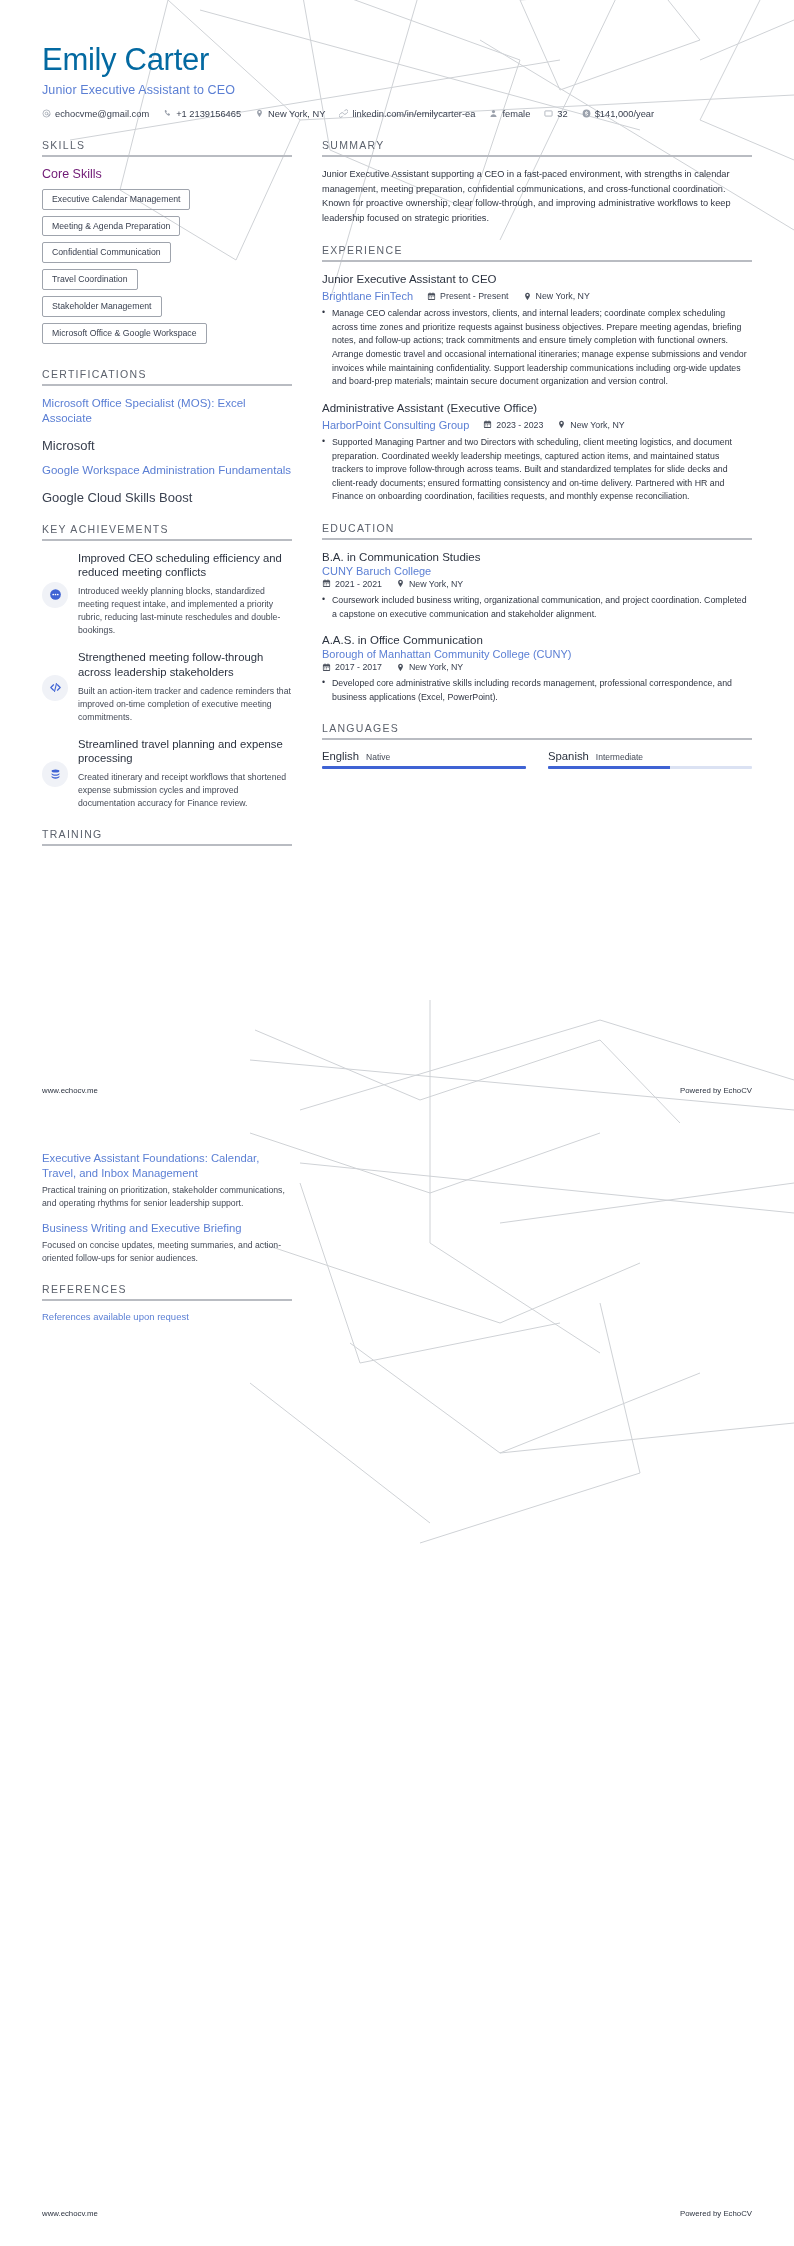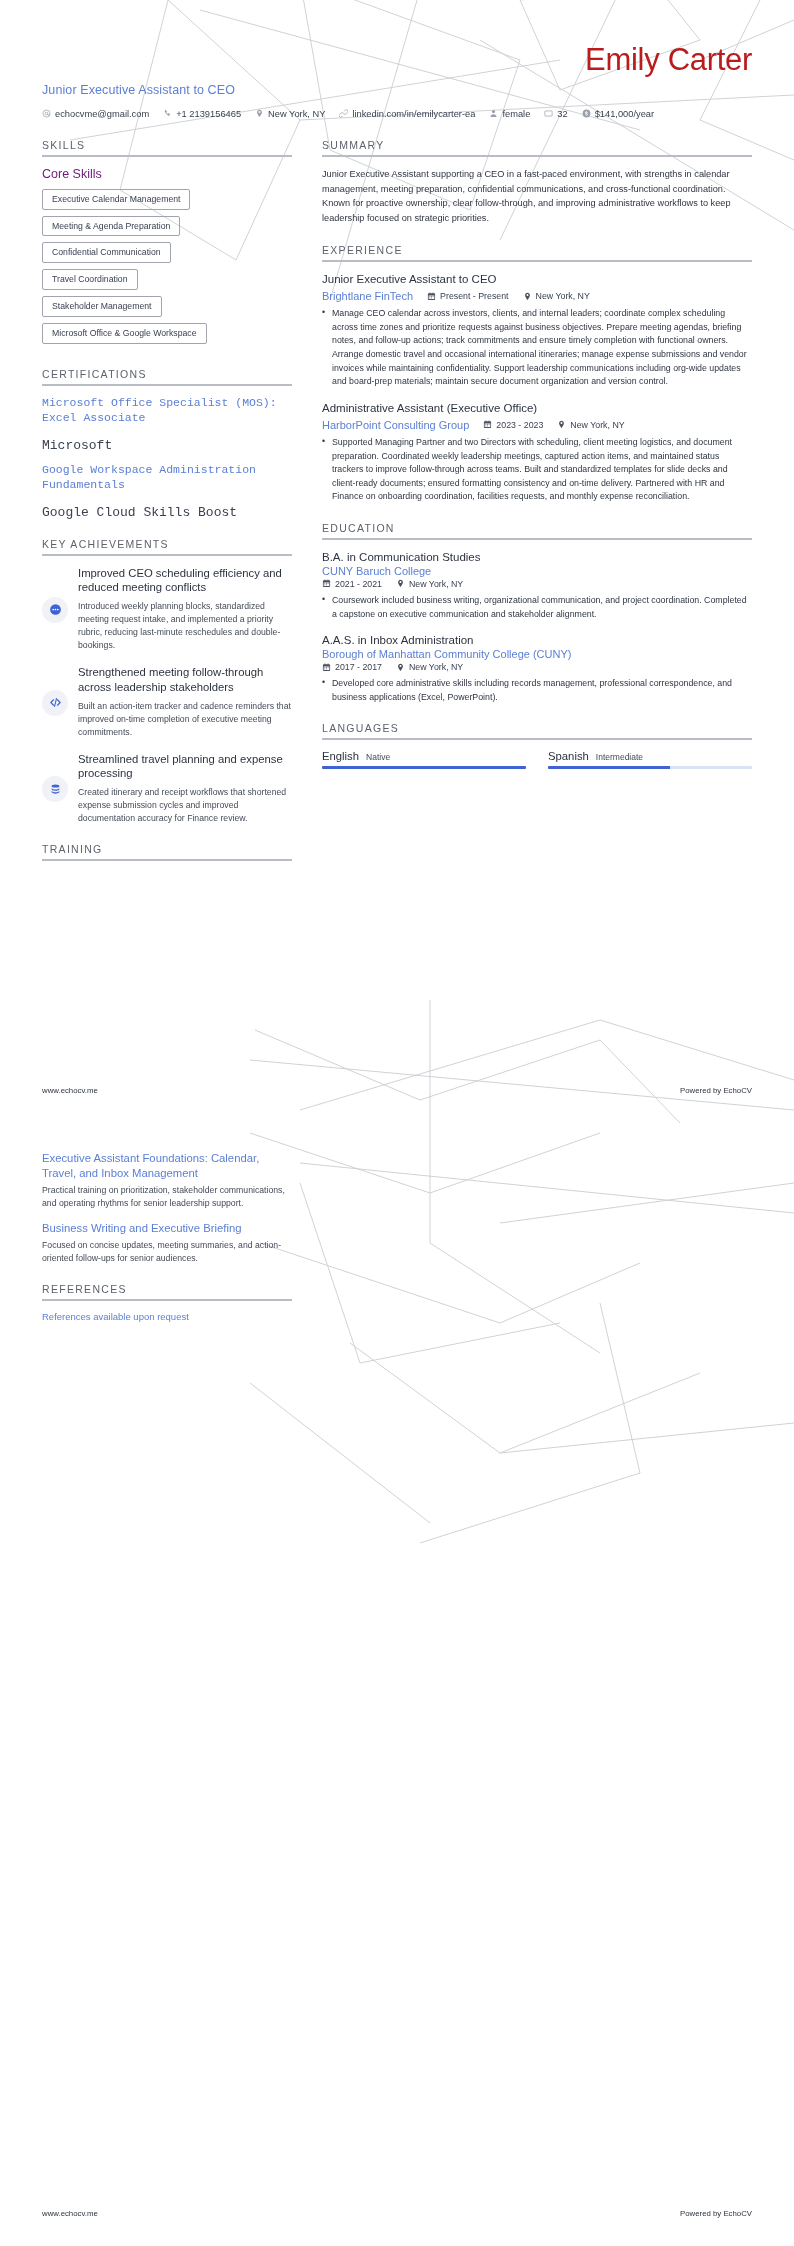--- a/index.html
+++ b/index.html
@@ -31,24 +31,23 @@
     position: relative;
     z-index: 1;
     padding: 28px 42px 0 42px;
   }
 
   
   .name {
     font-size: 31px;
     font-weight: 400;
     letter-spacing: -0.3px;
-    color: #b91c1c;
+    color: #0369a1;
     line-height: 1.15;
     margin-top: 14px;
-    text-align: right;
   }
   .headline {
     font-size: 12.5px;
     color: #5b7fd4;
     margin-top: 5px;
     letter-spacing: 0.1px;
   }
 
   .contact-row {
     display: flex;
@@ -114,21 +113,21 @@
     border-radius: 2px;
     padding: 4px 9px;
     font-size: 8.7px;
     color: #3a4150;
     margin-bottom: 6px;
     line-height: 1.25;
   }
   .skill-list { display: flex; flex-direction: column; align-items: flex-start; }
 
   
-  .cert { margin-bottom: 10px; font-family: Liberation Mono, monospace; }
+  .cert { margin-bottom: 10px; }
   .cert-name {
     font-size: 11.5px;
     color: #5b7fd4;
     line-height: 1.3;
   }
   .cert-issuer {
     font-size: 13px;
     color: #3a4150;
     margin-top: 12px;
   }
@@ -592,21 +591,21 @@
                   </span>
                   <span>New York, NY</span>
                 </span>
               </div>
               <ul class="bullets">
                 <li>Coursework included business writing, organizational communication, and project coordination. Completed a capstone on executive communication and stakeholder alignment.</li>
               </ul>
             </div>
 
             <div class="entry">
-              <div class="entry-title">A.A.S. in Inbox Administration</div>
+              <div class="entry-title">A.A.S. in Office Communication</div>
               <div class="entry-org">Borough of Manhattan Community College (CUNY)</div>
               <div class="entry-meta edu-dates">
                 <span class="meta-item">
                   <span class="ci">
                     <svg width="9" height="9" viewBox="0 0 16 16" fill="currentColor">
                       <path d="M4.6 1v1.4H3.3A1.7 1.7 0 0 0 1.6 4.1v8.2c0 .9.8 1.7 1.7 1.7h9.4c.9 0 1.7-.8 1.7-1.7V4.1a1.7 1.7 0 0 0-1.7-1.7h-1.3V1H9.9v1.4H6.1V1zM3 6h10v6.3c0 .2-.1.3-.3.3H3.3c-.2 0-.3-.1-.3-.3z"></path>
                       <rect x="4.3" y="7.3" width="1.5" height="1.4"></rect>
                         <rect x="7.2" y="7.3" width="1.5" height="1.4"></rect>
                         <rect x="10.1" y="7.3" width="1.5" height="1.4"></rect>
                       <rect x="4.3" y="9.8" width="1.5" height="1.4"></rect>

